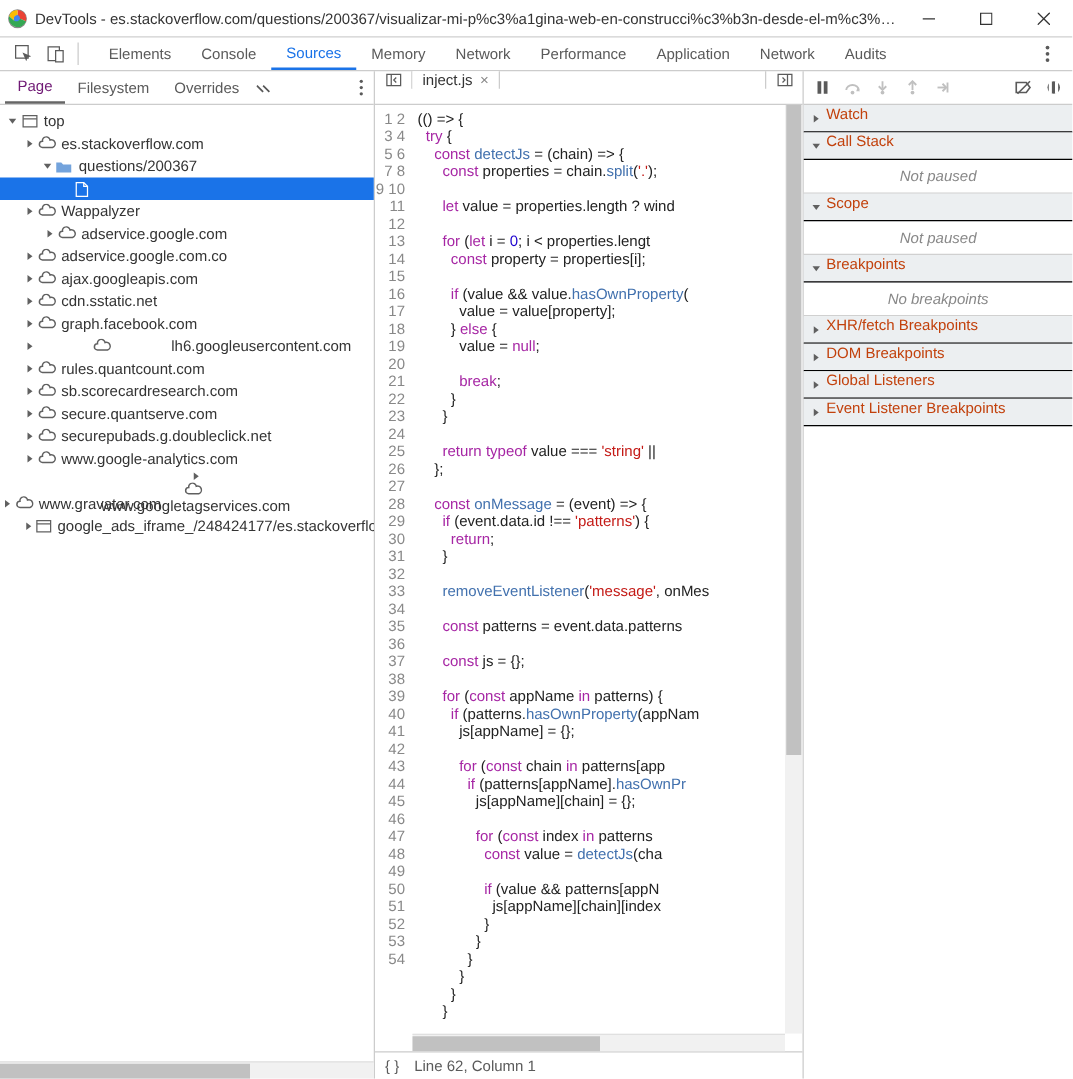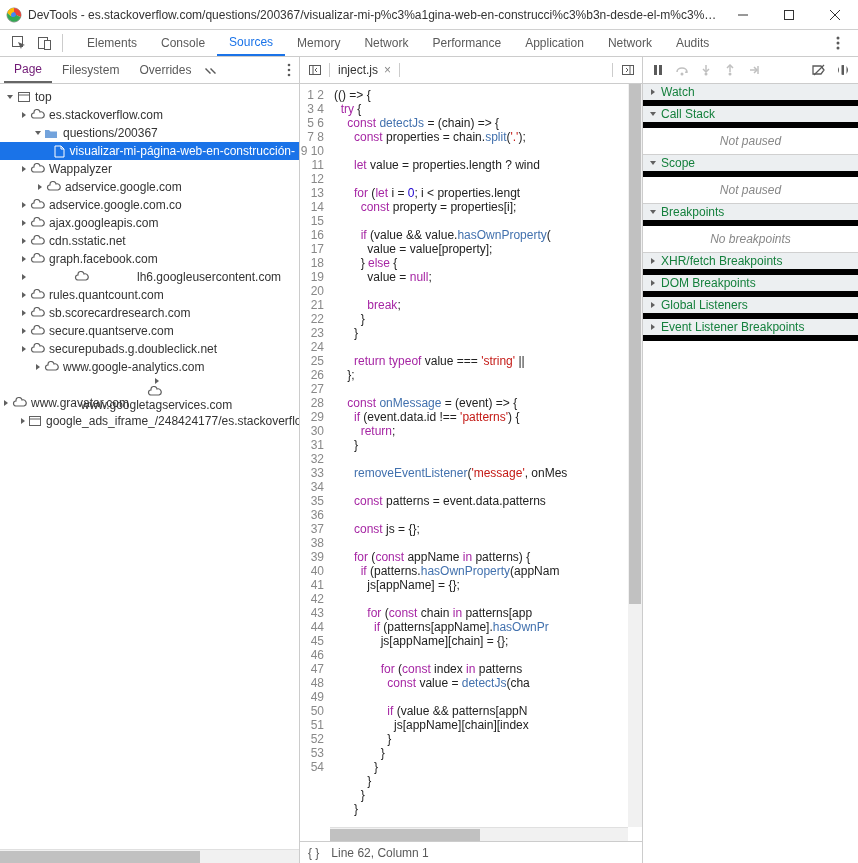--- a/index.html
+++ b/index.html
@@ -30,21 +30,21 @@
   .subtab-dots { width: 20px; display: flex; align-items: center; justify-content: center; cursor: pointer; }
 
   .tree { flex: 1; overflow: auto; padding-top: 4px; }
   .tree-row { height: 18px; display: flex; align-items: center; cursor: pointer; white-space: nowrap; padding-right: 4px; font-size: 12px; }
   .tree-row.selected { background: #1a73e8; color: #fff; }
   .arrow { width: 12px; height: 12px; display: inline-flex; align-items: center; justify-content: center; }
   .cloud-ico, .folder-ico, .file-ico, .frame-ico { width: 15px; height: 15px; display: inline-flex; align-items: center; justify-content: center; margin-right: 4px; }
   .left-scroll { height: 14px; border-top: 1px solid #e0e0e0; background: #f1f1f1; position: relative; }
   .left-scroll .thumb { position: absolute; left: 0; top: 1px; height: 12px; width: 200px; background: #c1c1c1; }
 
-  .file-tabs { height: 27px; border-bottom: 1px solid #ccc; display: flex; align-items: center; }
+  .file-tabs { height: 27px; border-bottom: 1px solid #ccc; display: flex; align-items: flex-start; }
   .ft-btn { width: 30px; display: flex; align-items: center; justify-content: center; cursor: pointer; border-right: 1px solid #ccc; }
   .ft-tab { display: flex; align-items: center; padding: 0 8px; border-right: 1px solid #ccc; background: #fff; cursor: pointer; }
   .ft-tab .close-x { margin-left: 6px; color: #888; cursor: pointer; }
   .ft-spacer { flex: 1; }
   .ft-right-btn { width: 30px; display: flex; align-items: center; justify-content: center; cursor: pointer; border-left: 1px solid #ccc; }
 
   .code-wrap { flex: 1; display: flex; overflow: hidden; font-family: Consolas, monospace; font-size: 12px; position: relative; }
   .gutter { width: 30px; text-align: right; color: #888; padding: 4px 6px 4px 0; background: #fff; line-height: 14px; }
   .code { flex: 1; padding: 4px 0 4px 4px; white-space: pre; overflow: hidden; line-height: 14px; color: #222; }
   .kw { color: #a626a4; } .fn { color: #4271ae; } .str { color: #c41a16; } .num { color: #1c00cf; } .op { color: #222; } .prop { color: #222; }
@@ -54,21 +54,21 @@
   .code-hscroll .thumb { position: absolute; left: 0; top: 1px; height: 12px; width: 150px; background: #c1c1c1; }
 
   .statusbar { height: 22px; border-top: 1px solid #ccc; display: flex; align-items: center; padding: 0 8px; color: #5a5a5a; font-size: 12px; }
   .statusbar .braces { margin-right: 12px; cursor: pointer; }
 
   .dbg-toolbar { height: 27px; border-bottom: 1px solid #ccc; display: flex; align-items: center; padding: 0 4px; gap: 2px; }
   .dbg-btn { width: 22px; height: 22px; display: flex; align-items: center; justify-content: center; cursor: pointer; color: #5a5a5a; }
   .dbg-btn.disabled { color: #c0c0c0; }
   .dbg-spacer { flex: 1; }
 
-  .acc-section .acc-header { height: 22px; background: #eceff1; border-bottom: 6px solid #000000; display: flex; align-items: center; padding-left: 4px; cursor: pointer; font-size: 12px; color: #15803d; }
+  .acc-section .acc-header { height: 22px; background: #eceff1; border-bottom: 1px solid #000000; display: flex; padding-left: 4px; cursor: pointer; font-size: 12px; color: #c2410c; }
   .acc-section .acc-body { padding: 6px 0; text-align: center; color: #888; font-style: italic; font-size: 12px; border-bottom: 1px solid #d0d0d0; }
   .acc-arrow { width: 12px; display: inline-flex; align-items: center; justify-content: center; margin-right: 2px; }
 
   svg { display: block; }
 </style>
 </head>
 <body>
 
 <div class="titlebar">
   <span class="favicon">
@@ -198,21 +198,20 @@
           <span>questions/200367</span>
         </div>
         <div class="tree-row selected" style="padding-left: 46px;">
           <span class="arrow"></span>
           <span class="cloud-ico">
             <svg width="13" height="13">
               <path d="M2 1 L8 1 L11 4 L11 12 L2 12 Z" fill="none" stroke="#fff"></path>
               <path d="M8 1 L8 4 L11 4" fill="none" stroke="#fff"></path>
             </svg>
           </span>
-          <span>visualizar-mi-página-web-en-construcción-</span>
         </div>
         <div class="tree-row" style="padding-left: 18px;">
           <span class="arrow">
             <svg width="10" height="10">
               <path d="M3 2 L7 5 L3 8 Z" fill="#606060"></path>
             </svg>
           </span>
           <span class="cloud-ico">
             <svg width="15" height="12">
               <path d="M4 9 A2.5 2.5 0 0 1 4 4 A3 3 0 0 1 10 3 A2.5 2.5 0 0 1 12 9 Z" fill="none" stroke="#606060" stroke-width="1.2"></path>
@@ -343,21 +342,21 @@
               <path d="M3 2 L7 5 L3 8 Z" fill="#606060"></path>
             </svg>
           </span>
           <span class="cloud-ico">
             <svg width="15" height="12">
               <path d="M4 9 A2.5 2.5 0 0 1 4 4 A3 3 0 0 1 10 3 A2.5 2.5 0 0 1 12 9 Z" fill="none" stroke="#606060" stroke-width="1.2"></path>
             </svg>
           </span>
           <span>securepubads.g.doubleclick.net</span>
         </div>
-        <div class="tree-row" style="padding-left: 32px;">
+        <div class="tree-row" style="padding-left: 18px;">
           <span class="arrow">
             <svg width="10" height="10">
               <path d="M3 2 L7 5 L3 8 Z" fill="#606060"></path>
             </svg>
           </span>
           <span class="cloud-ico">
             <svg width="15" height="12">
               <path d="M4 9 A2.5 2.5 0 0 1 4 4 A3 3 0 0 1 10 3 A2.5 2.5 0 0 1 12 9 Z" fill="none" stroke="#606060" stroke-width="1.2"></path>
             </svg>
           </span>

